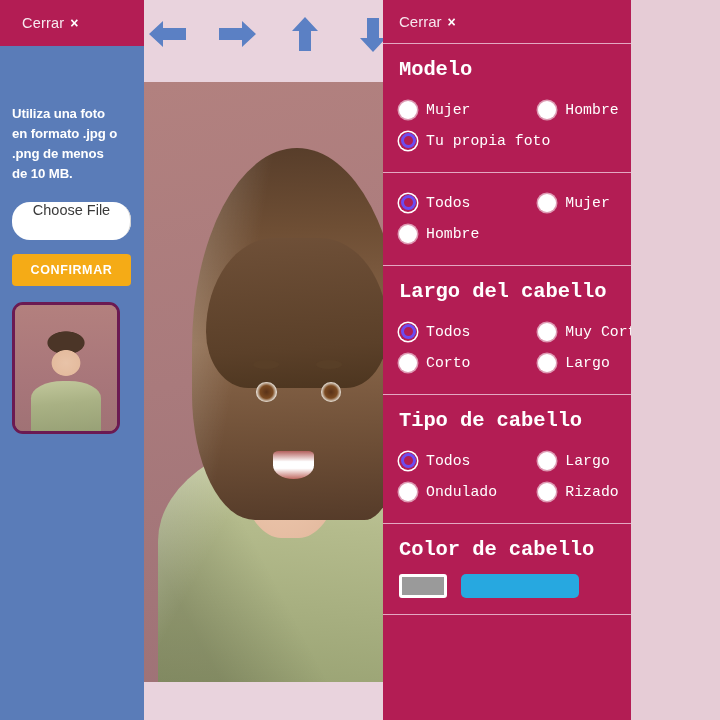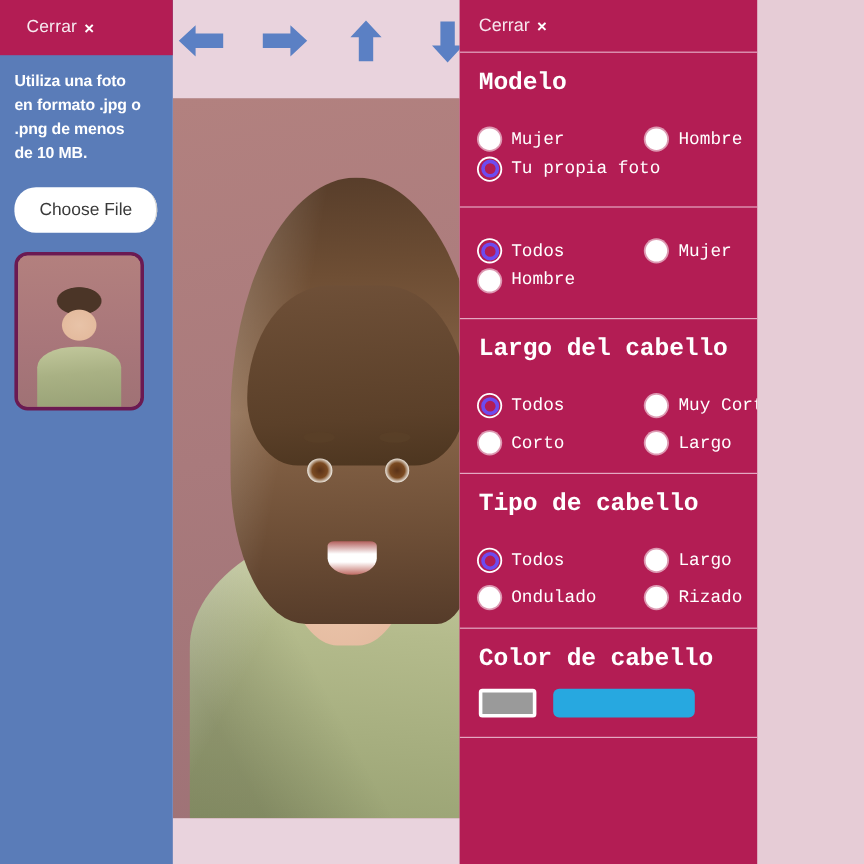--- a/index.html
+++ b/index.html
@@ -44,38 +44,39 @@
   }
   .close-x {
     color: #ffffff;
     font-size: 14px;
     font-weight: bold;
     margin-left: 6px;
   }
 
   .left-body {
     padding: 12px 24px 0 12px;
+    margin-top: 46px;
   }
 
   .upload-hint {
     color: #ffffff;
     font-size: 13.2px;
     font-weight: bold;
     line-height: 1.52;
     letter-spacing: -0.1px;
   }
 
   .choose-file {
     margin-top: 18px;
     width: 119px;
     height: 38px;
     background: #ffffff;
     border-radius: 18px;
     display: flex;
-    align-items: center;
+    align-items: flex-start;
     justify-content: center;
     color: #3a3a3a;
     font-size: 14.5px;
     cursor: pointer;
     box-shadow: inset -4px 0 0 -3px #d0d0d0;
   }
 
   .confirm-btn {
     margin-top: 14px;
     width: 119px;
@@ -303,21 +304,21 @@
     display: flex;
     flex-wrap: wrap;
   }
   .opt {
     display: flex;
     align-items: center;
     height: 31px;
     margin-right: 4px;
     cursor: pointer;
   }
-  .opt.w-half { width: 47%; align-items: flex-end; }
+  .opt.w-half { width: 47%; }
   .opt.w-full { width: 100%; }
 
   .radio {
     width: 18px;
     height: 18px;
     border-radius: 50%;
     background: #ffffff;
     box-shadow: 0 0 0 1.5px rgba(255,255,255,0.55);
     flex: 0 0 auto;
     margin-right: 9px;
@@ -407,20 +408,23 @@
       <span class="close-x">×</span>
     </div>
 
     <div class="left-body">
       <div class="upload-hint">Utiliza una foto en formato .jpg o .png de menos de 10 MB.</div>
 
       <div class="choose-file">
         <span>Choose File</span>
       </div>
 
+      <button class="confirm-btn">
+        <span>CONFIRMAR</span>
+      </button>
 
       <div class="thumb-frame">
         <div class="thumb-photo"></div>
       </div>
     </div>
   </div>
 
   <div class="center-area">
 
     <div class="arrow-bar">

